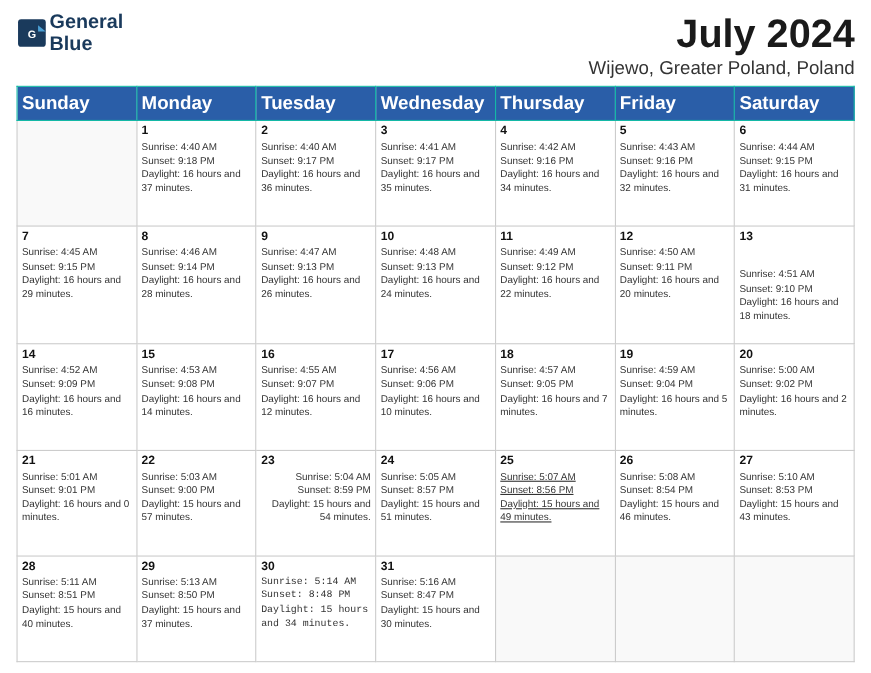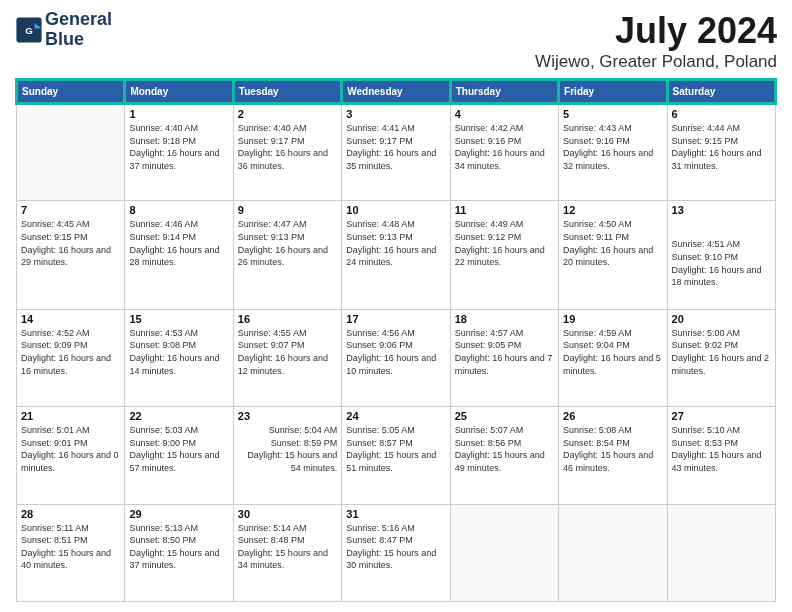--- a/index.html
+++ b/index.html
@@ -51,25 +51,25 @@
       color: #333;
     }
     table {
       width: 100%;
       border-collapse: collapse;
       flex: 1;
     }
     thead th {
       background-color: #2a5ea8;
       color: white;
-      font-size: 10px;
+      font-size: 17px;
       font-weight: bold;
       padding: 5px 4px;
       text-align: left;
-      border: 3px solid #14b8a6;
+      border: 1px solid #14b8a6;
     }
     tbody td {
       border: 1px solid #ccc;
       vertical-align: top;
       padding: 3px 4px;
       font-size: 9.5px;
       color: #333;
       width: calc(100% / 7);
       height: 82px;
     }
@@ -273,21 +273,21 @@
 Daylight: 15 hours and 54 minutes.</div>
           </td>
           <td>
             <span class="day-number">24</span>
             <div class="day-info" style="white-space: pre-line;">Sunrise: 5:05 AM
 Sunset: 8:57 PM
 Daylight: 15 hours and 51 minutes.</div>
           </td>
           <td>
             <span class="day-number">25</span>
-            <div class="day-info" style="white-space: pre-line;">Sunrise: 5:07 AM
+            <div class="day-info" style="white-space: pre-line; text-decoration: underline;">Sunrise: 5:07 AM
 Sunset: 8:56 PM
 Daylight: 15 hours and 49 minutes.</div>
           </td>
           <td>
             <span class="day-number">26</span>
             <div class="day-info" style="white-space: pre-line;">Sunrise: 5:08 AM
 Sunset: 8:54 PM
 Daylight: 15 hours and 46 minutes.</div>
           </td>
           <td>
@@ -305,21 +305,21 @@
 Daylight: 15 hours and 40 minutes.</div>
           </td>
           <td>
             <span class="day-number">29</span>
             <div class="day-info" style="white-space: pre-line;">Sunrise: 5:13 AM
 Sunset: 8:50 PM
 Daylight: 15 hours and 37 minutes.</div>
           </td>
           <td>
             <span class="day-number">30</span>
-            <div class="day-info" style="white-space: pre-line;">Sunrise: 5:14 AM
+            <div class="day-info" style="white-space: pre-line; font-family: Liberation Mono, monospace;">Sunrise: 5:14 AM
 Sunset: 8:48 PM
 Daylight: 15 hours and 34 minutes.</div>
           </td>
           <td>
             <span class="day-number">31</span>
             <div class="day-info" style="white-space: pre-line;">Sunrise: 5:16 AM
 Sunset: 8:47 PM
 Daylight: 15 hours and 30 minutes.</div>
           </td>
           <td class="empty-cell"></td>

